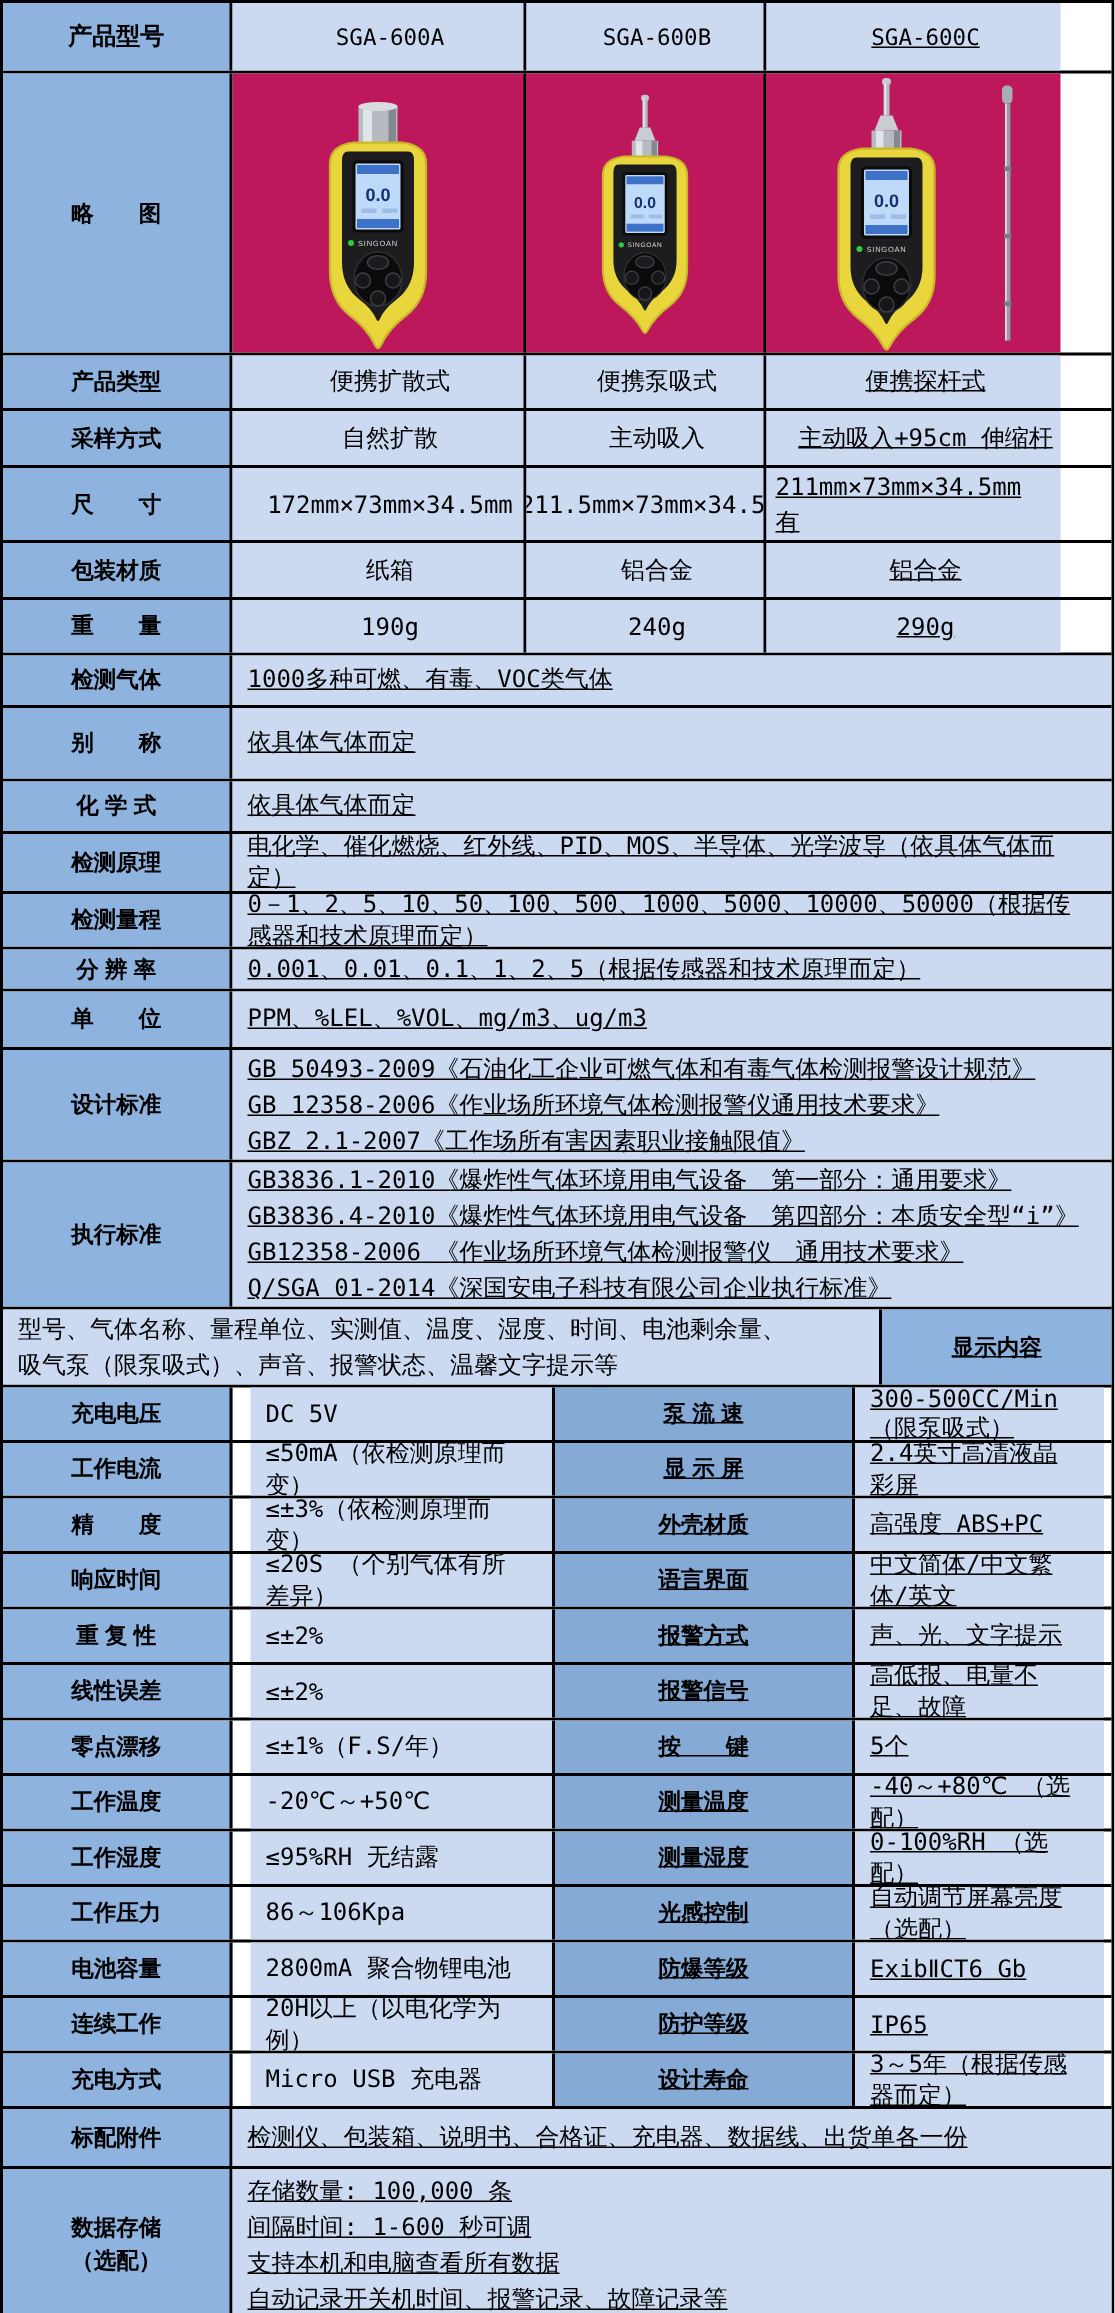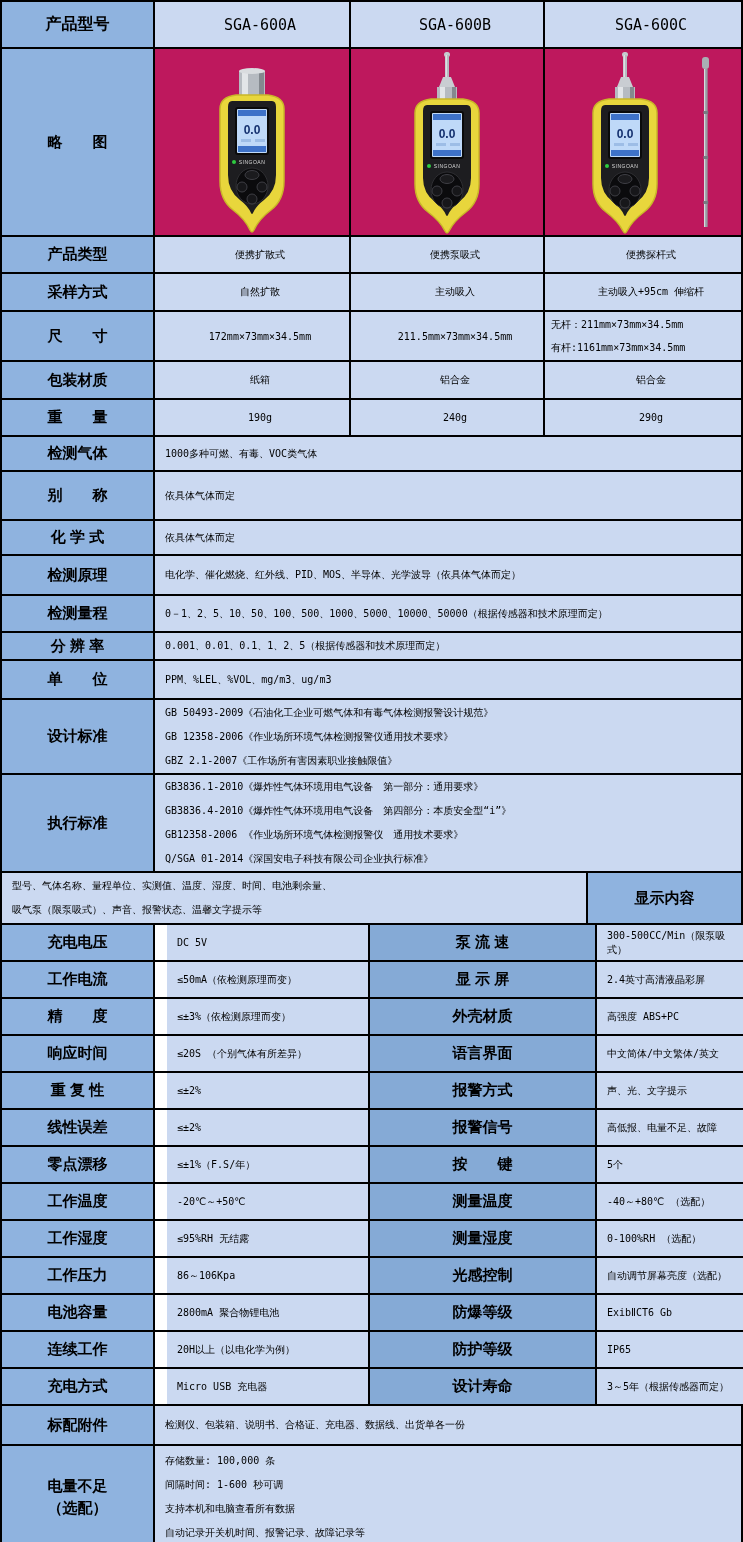--- a/index.html
+++ b/index.html
@@ -1,36 +1,36 @@
 <!DOCTYPE html>
 <html><head>
 <meta charset="utf-8">
 <style>
   html,body{margin:0;padding:0;background:#fff;}
   body{font-family:"Liberation Sans","DejaVu Sans",sans-serif;color:#000;}
   #wrap{width:743px;box-sizing:border-box;border:2px solid #000;}
   .row{display:flex;border-bottom:2px solid #000;box-sizing:border-box;}
   .row:last-child{border-bottom:none;}
   .cell{box-sizing:border-box;border-right:2px solid #000;display:flex;align-items:center;overflow:hidden;}
-  .cell:last-child{border-right:none;}
+  .cell:last-child{border-right:none;text-decoration:underline;}
   .lbl{justify-content:center;background:#8FB3DF;font-weight:bold;font-size:15px;text-align:left;}
   .lbl2{background:#85AAD6;}
-  .val{background:#CBD9F1;font-size:10px;font-family:"DejaVu Sans Mono","DejaVu Sans",sans-serif;}
+  .val{background:#CBD9F1;font-size:16px;font-family:"DejaVu Sans Mono","DejaVu Sans",sans-serif;}
   .center{justify-content:center;text-align:center;padding-left:16px;}
   .left{padding-left:10px;padding-right:19px;}
   .img{background:#be185d;justify-content:center;align-items:flex-start;padding-top:2px;}
   .col{flex-direction:column;justify-content:center;align-items:flex-start;line-height:24px;}
   .col.ctr{align-items:center;line-height:22px;}
   .c-label{width:153px;flex:none;}
   .c-v{width:196px;flex:none;}
-  .c-v2{width:194px;flex:none;text-align:right;}
+  .c-v2{width:160px;flex:none;text-align:right;}
   .c-v3{width:196px;flex:none;}
   .c-full{width:586px;flex:none;}
   .c-pv1{width:203px;flex:none;margin-left:12px;}
-  .c-pl2{width:227px;flex:none;}
+  .c-pl2{width:200px;flex:none;text-decoration:underline;}
   .c-pv2{width:166px;flex:none;}
   .dimline{line-height:23px;}
   svg text{font-family:"Liberation Sans","DejaVu Sans",sans-serif;}
 </style>
 </head>
 <body>
 
 <div id="wrap">
 
   <div class="row" style="height:47px">
@@ -308,21 +308,21 @@
     <div class="cell val c-pv2 left">3～5年（根据传感器而定）</div>
   </div>
 
   <div class="row" style="height:40px">
     <div class="cell lbl c-label">标配附件</div>
     <div class="cell val c-full left">检测仪、包装箱、说明书、合格证、充电器、数据线、出货单各一份</div>
   </div>
 
   <div class="row" style="height:102px">
     <div class="cell lbl c-label col ctr">
-      <div>电量不足</div>
+      <div>数据存储</div>
       <div>（选配）</div>
     </div>
     <div class="cell val c-full col left">
       <div>存储数量: 100,000 条</div>
       <div>间隔时间: 1-600 秒可调</div>
       <div>支持本机和电脑查看所有数据</div>
       <div>自动记录开关机时间、报警记录、故障记录等</div>
     </div>
   </div>
 

